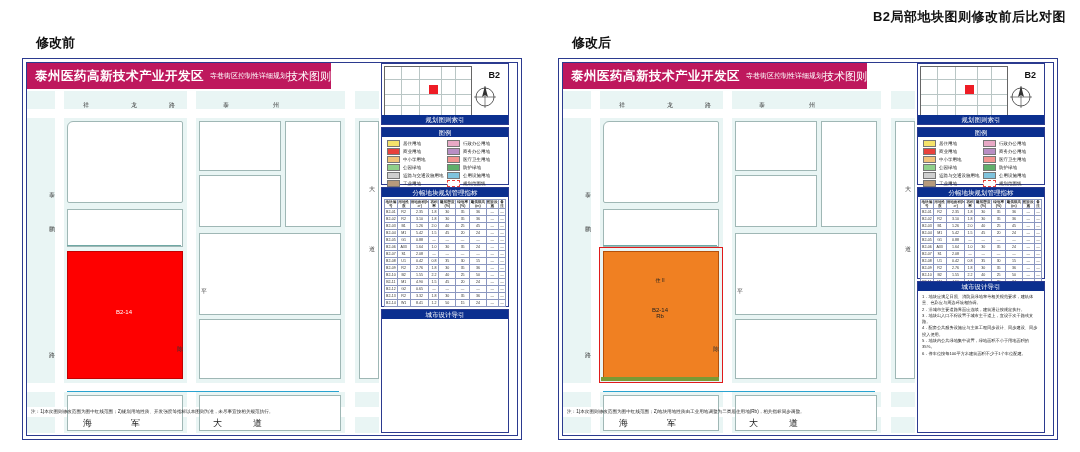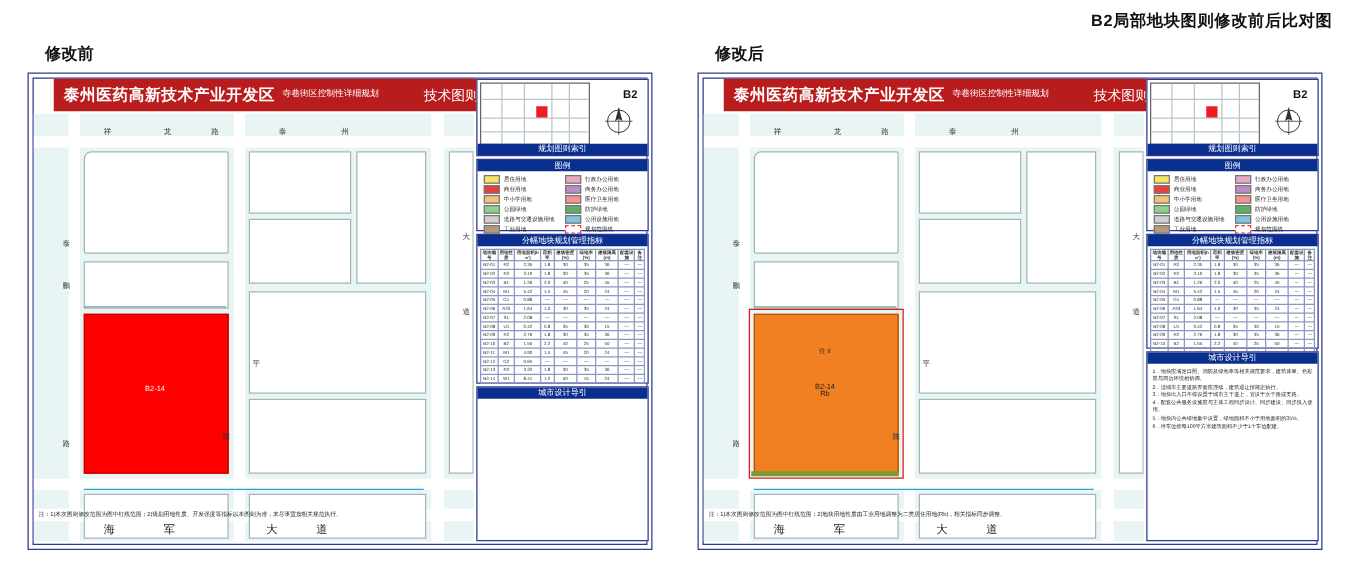--- a/index.html
+++ b/index.html
@@ -20,22 +20,22 @@
     position:absolute;left:28px;top:6px;font-size:13px;font-weight:bold;color:#111;
   }
   .sheet{
     position:absolute;left:14px;top:30px;width:500px;height:382px;
     border:1px solid #2b3a8f;background:#ffffff;box-sizing:border-box;
   }
   .sheet-inner{position:absolute;left:3px;top:3px;right:3px;bottom:3px;border:1px solid #2b3a8f;}
 
   
   .band{
-    position:absolute;left:20px;top:4px;width:348px;height:26px;
-    background:#b91c1c;color:#fff;box-sizing:border-box;
+    position:absolute;left:4px;top:4px;width:304px;height:26px;
+    background:#be185d;color:#fff;box-sizing:border-box;
     display:flex;align-items:center;
   }
   .band .t1{font-size:12.5px;font-weight:bold;padding-left:8px;letter-spacing:0.5px;white-space:nowrap;}
   .band .t2{font-size:7px;padding-left:6px;line-height:1.15;white-space:nowrap;}
   .band .t3{font-size:11px;margin-left:auto;padding-right:8px;white-space:nowrap;}
 
   
   .map{
     position:absolute;left:4px;top:32px;width:352px;height:342px;
     background:#e9f5f4;overflow:hidden;
@@ -47,21 +47,21 @@
   .hl.orange{background:#f08022;border:1px solid #b4500a;}
   .rdname{position:absolute;font-size:6px;color:#333;}
   .rdname.v{writing-mode:vertical-rl;}
   .bigname{position:absolute;font-size:9px;color:#222;letter-spacing:3px;}
   .plotcode{position:absolute;font-size:6px;color:#222;text-align:center;}
   .thinline{position:absolute;background:#6fa8a4;height:1px;}
   .bluewater{position:absolute;border-top:1px solid #2aa3d0;}
 
   
   .rcol{position:absolute;left:358px;top:4px;width:138px;bottom:4px;}
-  .box{position:absolute;left:0;width:138px;border:1px solid #2b3a8f;box-sizing:border-box;background:#fff;}
+  .box{position:absolute;left:0;width:128px;border:1px solid #2b3a8f;box-sizing:border-box;background:#fff;}
   .boxhdr{
     background:#0b2f8f;color:#fff;font-size:6.5px;text-align:center;line-height:9px;height:9px;
   }
   .keymap{height:62px;top:0;}
   .keymap-inner{position:absolute;left:2px;top:2px;width:86px;height:48px;background:#fff;border:1px solid #666;}
   .keymap-grid{position:absolute;inset:0;}
   .kg-l{position:absolute;background:#b9c6c5;}
   .kg-red{position:absolute;width:9px;height:9px;background:#ee1c25;left:44px;top:18px;}
   .b2tag{position:absolute;right:8px;top:6px;font-size:9px;font-weight:bold;color:#111;}
   .compass{position:absolute;right:10px;top:20px;width:26px;height:26px;}

